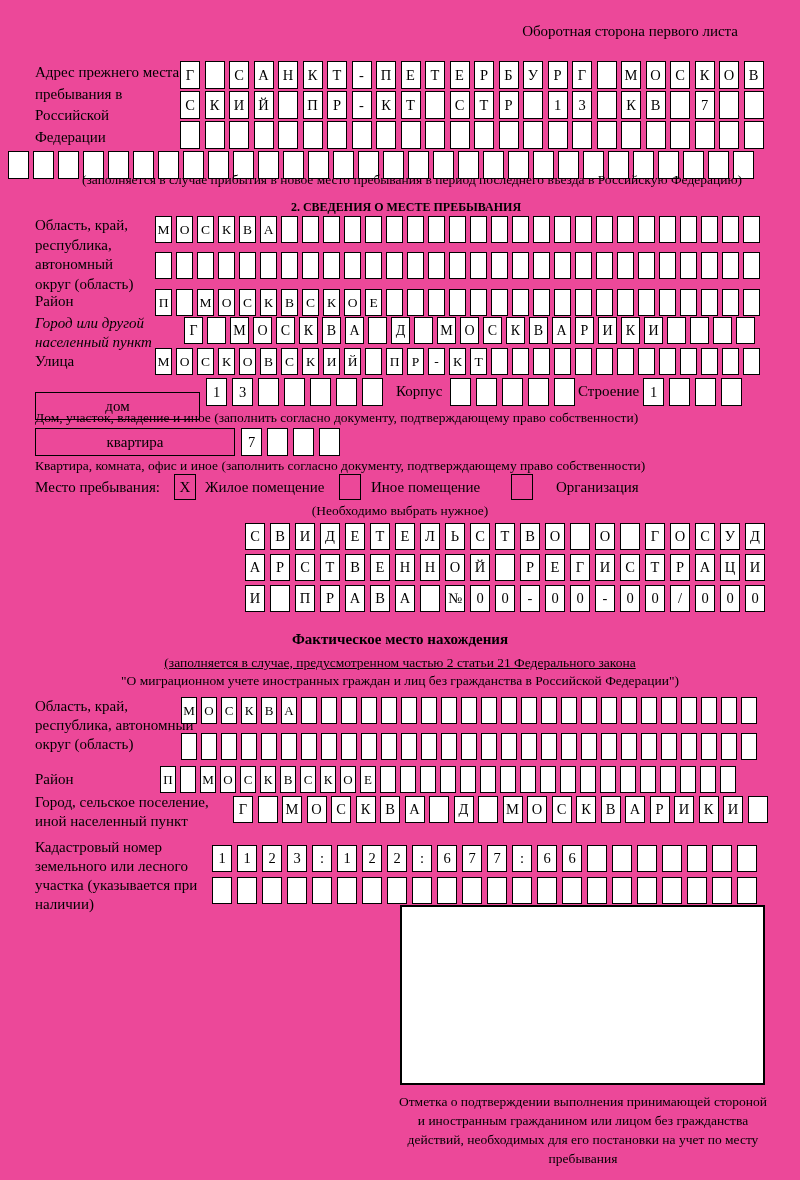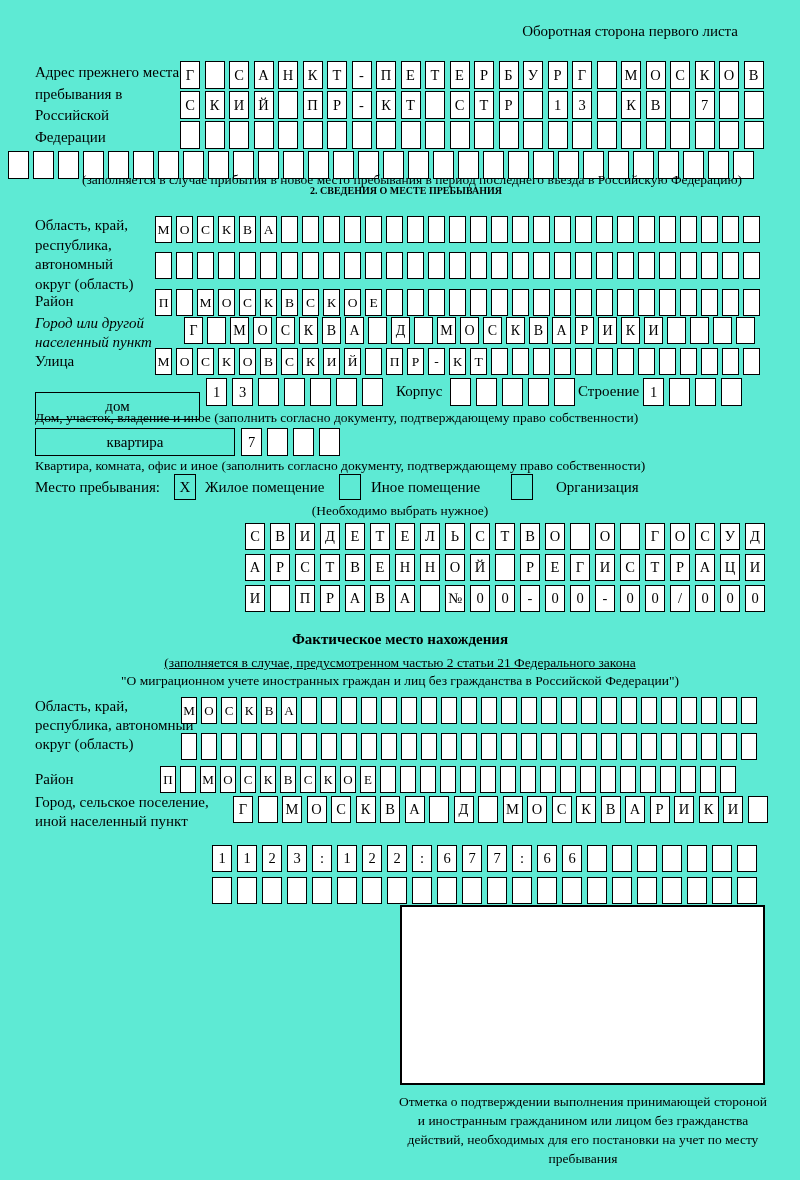--- a/index.html
+++ b/index.html
@@ -1,17 +1,17 @@
 <!DOCTYPE html>
 <html><head>
 <meta charset="utf-8">
 <style>
   html,body{margin:0;padding:0;background:#fff;}
   .page{
-    position:relative;width:800px;height:1180px;background:#5eead4;
+    position:relative;width:800px;height:1180px;background:#ec4899;
     font-family:"Liberation Serif","DejaVu Serif",serif;color:#000;overflow:hidden;
   }
   .abs{position:absolute;}
   .lbl{font-size:15px;line-height:19.5px;}
   .cap{font-size:13.5px;}
   .center{left:0;right:0;text-align:center;}
   .bold{font-weight:bold;}
   .boxrow{display:flex;}
   .boxrow .cell{
     flex:0 0 auto;border:1.6px solid #000;box-sizing:border-box;
@@ -151,21 +151,21 @@
       <span class="cell"></span>
       <span class="cell"></span>
       <span class="cell"></span>
       <span class="cell"></span>
       <span class="cell"></span>
       <span class="cell"></span>
       <span class="cell"></span>
     </div>
   <div class="abs cap center" style="top:172px;margin-left:24px;">(заполняется в случае прибытия в новое место пребывания в период последнего въезда в Российскую Федерацию)</div>
 
-  <div class="abs center bold" style="top:185px;font-size:10px;margin-left:12px;">2. СВЕДЕНИЯ О МЕСТЕ ПРЕБЫВАНИЯ</div>
+  <div class="abs center bold" style="top:200px;font-size:12px;margin-left:12px;">2. СВЕДЕНИЯ О МЕСТЕ ПРЕБЫВАНИЯ</div>
 
   <div class="abs lbl" style="top:216px;left:35px;width:112px;">Область, край, республика, автономный округ (область)</div>
   <div class="abs boxrow g29" style="top:216px;left:155px;">
       <span class="cell">М</span>
       <span class="cell">О</span>
       <span class="cell">С</span>
       <span class="cell">К</span>
       <span class="cell">В</span>
       <span class="cell">А</span>
       <span class="cell"></span>
@@ -554,20 +554,21 @@
       <span class="cell">К</span>
       <span class="cell">В</span>
       <span class="cell">А</span>
       <span class="cell">Р</span>
       <span class="cell">И</span>
       <span class="cell">К</span>
       <span class="cell">И</span>
       <span class="cell"></span>
     </div>
 
+  <div class="abs lbl" style="top:838px;left:35px;width:170px;line-height:19px;">Кадастровый номер земельного или лесного участка (указывается при наличии)</div>
   <div class="abs boxrow g22k" style="top:845px;left:212px;">
       <span class="cell">1</span>
       <span class="cell">1</span>
       <span class="cell">2</span>
       <span class="cell">3</span>
       <span class="cell">:</span>
       <span class="cell">1</span>
       <span class="cell">2</span>
       <span class="cell">2</span>
       <span class="cell">:</span>

